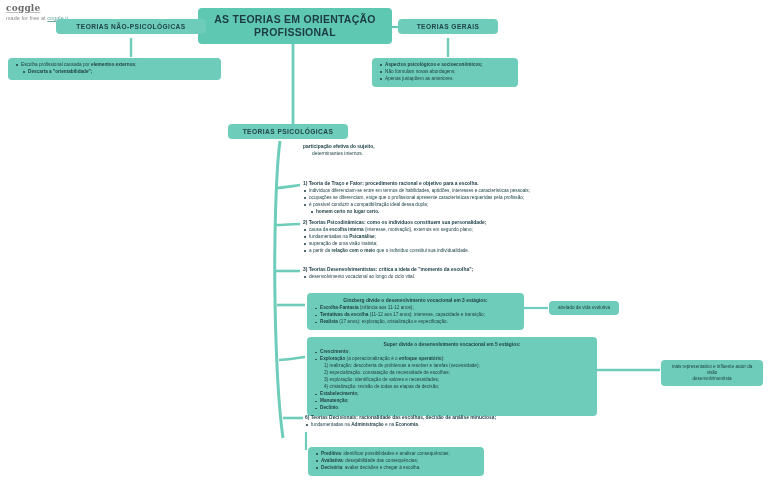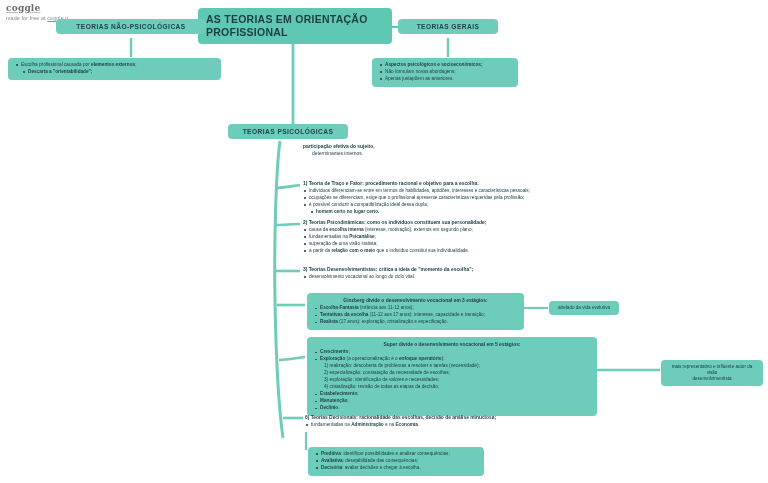--- a/index.html
+++ b/index.html
@@ -26,20 +26,21 @@
     font-size:5.4px;color:#8a8a8a;line-height:8px;margin-top:1px;letter-spacing:.1px;
   }
   .logo-sub .lnk{text-decoration:underline;color:#6aa89e;}
 
   
   .node{
     position:absolute;
     box-sizing:border-box;
     border-radius:4px;
     display:flex;align-items:center;justify-content:center;
+    text-align:center;
   }
   .node-root{
     background:#5ec8b2;
     color:#1d3b44;
     font-size:10.5px;font-weight:700;
     letter-spacing:.25px;
     line-height:13px;
     padding:4px 8px;
   }
   .node-branch{

